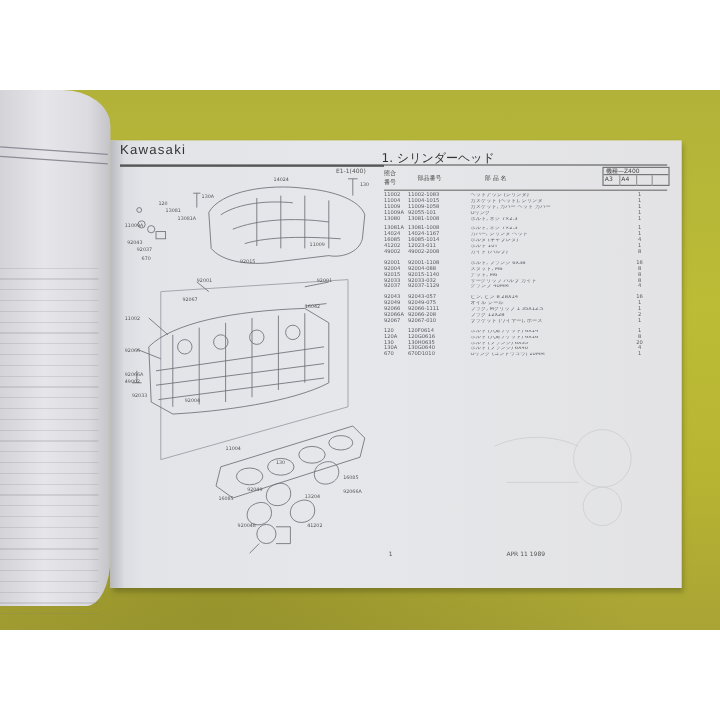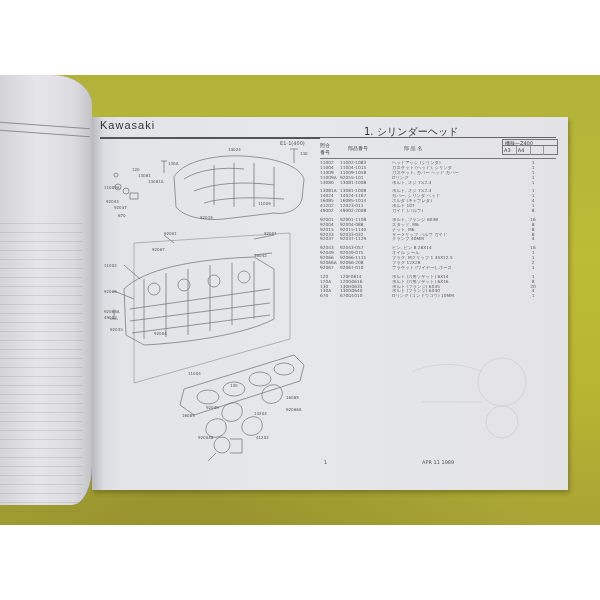--- a/index.html
+++ b/index.html
@@ -42,21 +42,21 @@
   }
 
   .brand {
     position: absolute; left: 8px; top: 2px; font-size: 11px; letter-spacing: 1px;
     color: #333; font-family: Liberation Sans, sans-serif; text-align: center;
   }
   .left-rule { position: absolute; left: 8px; top: 20px; width: 220px; height: 2px; background: #555; }
   .fig-code { position: absolute; left: 188px; top: 23px; font-size: 5px; color: #555; }
 
   .section-title {
-    position: absolute; left: 226px; top: 8px; font-size: 10px; color: #333; margin-left: 46px;
+    position: absolute; left: 226px; top: 8px; font-size: 10px; color: #333;
   }
   .right-rule { position: absolute; left: 228px; top: 20px; width: 236px; height: 1px; background: #666; }
 
   .model-box {
     position: absolute; left: 410px; top: 22px; width: 56px; height: 16px;
     border: 1px solid #777; font-size: 5px; color: #444;
   }
   .model-box .mb-top { height: 6px; padding-left: 2px; line-height: 6px; border-bottom: 1px solid #777; }
   .model-box .mb-grid { display: flex; height: 9px; }
   .model-box .mb-grid span { flex: 1; border-right: 1px solid #999; line-height: 9px; padding-left: 1px; }

